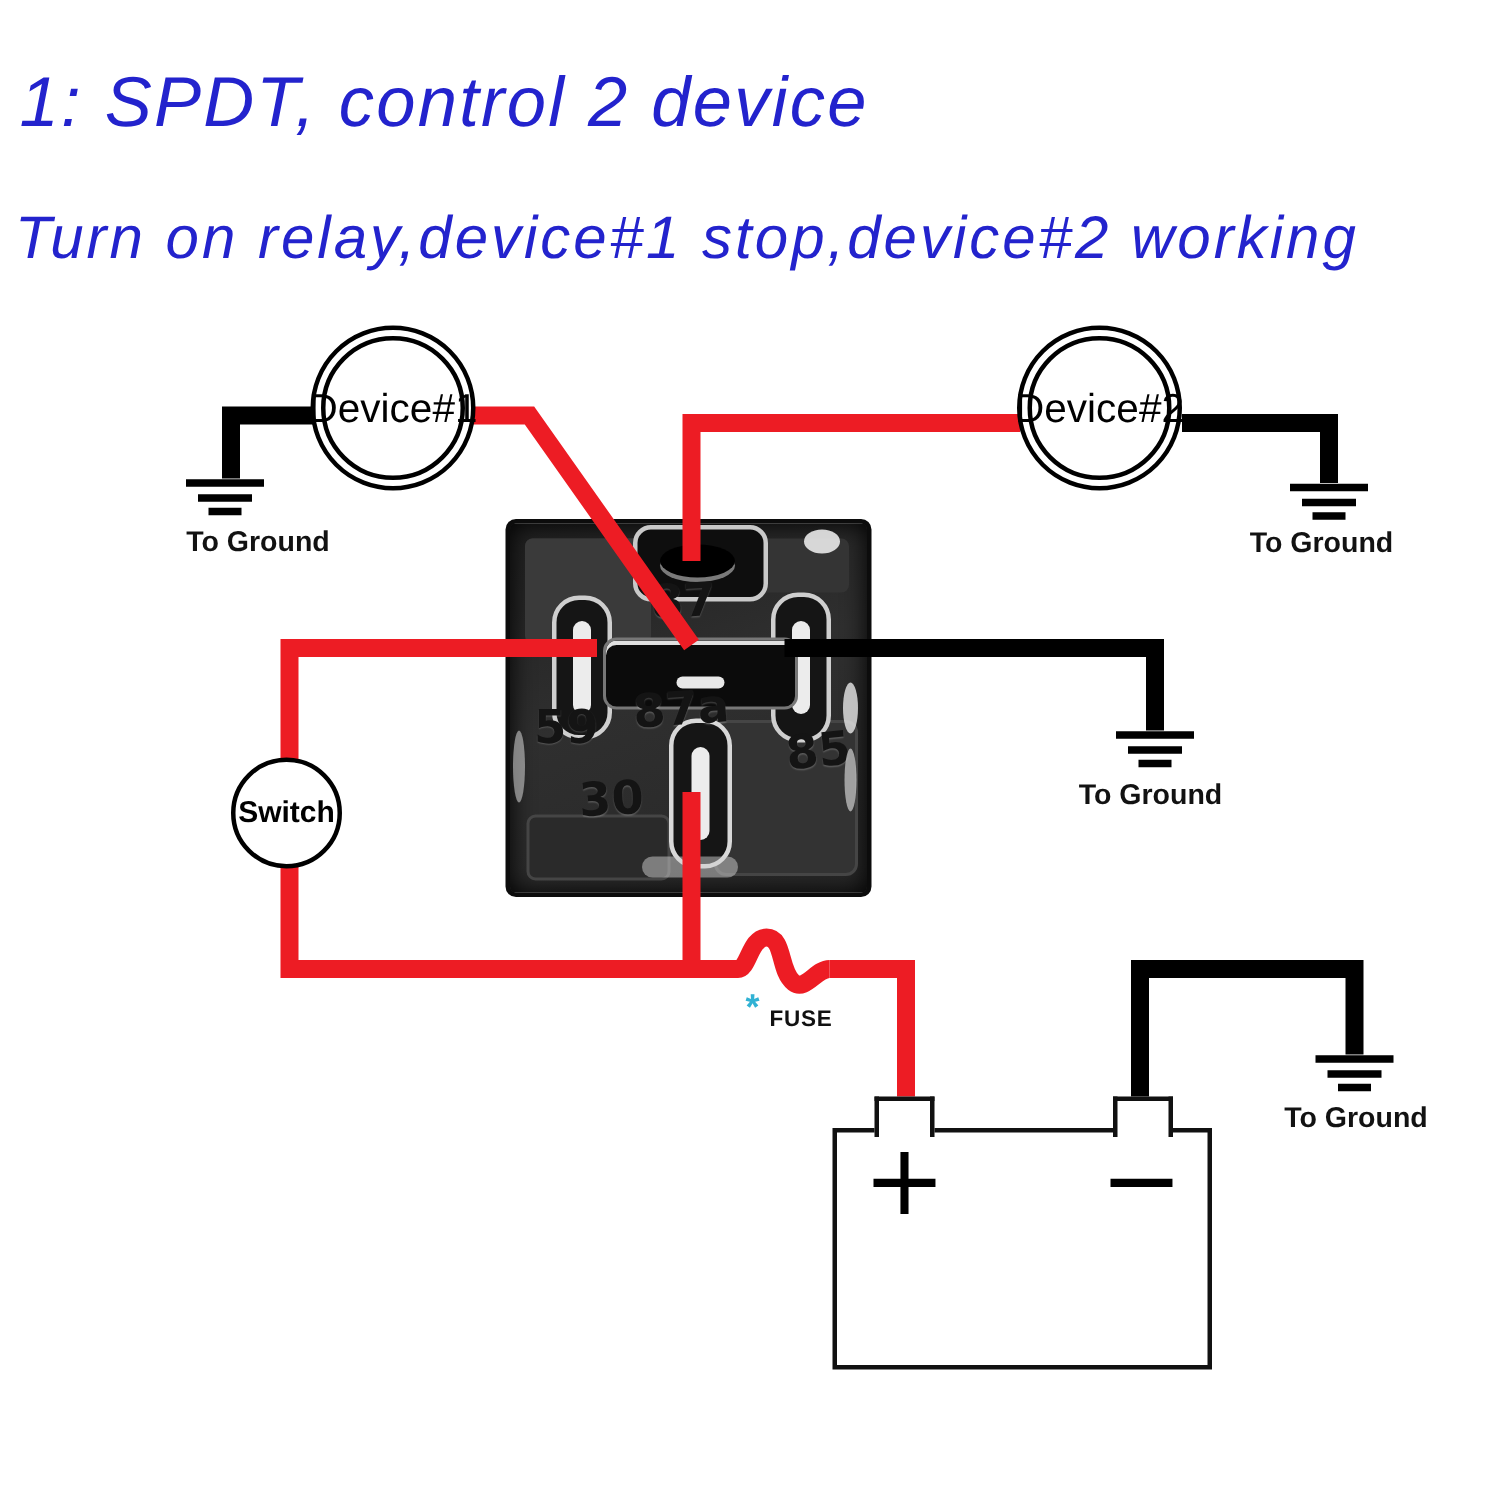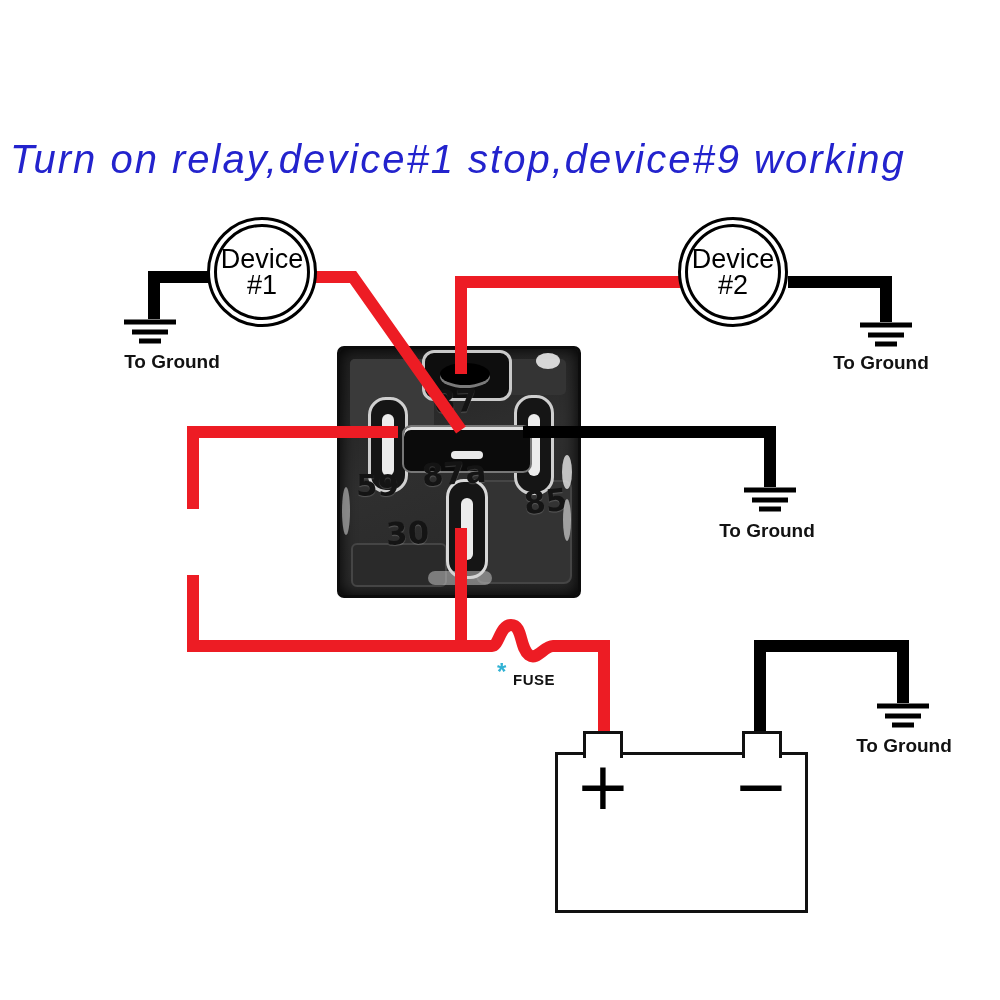--- a/index.html
+++ b/index.html
@@ -49,21 +49,21 @@
   svg.wires{position:absolute;left:0;top:0;width:1000px;height:1000px;}
   .wr{stroke:#ed1c24;stroke-width:12;fill:none;stroke-linecap:butt;stroke-linejoin:miter;}
   .wb{stroke:#000000;stroke-width:12;fill:none;stroke-linecap:butt;stroke-linejoin:miter;}
   .gb{stroke:#000000;stroke-width:5;fill:none;stroke-linecap:butt;}
 
   
   .circ{position:absolute;border:3px solid #000;border-radius:50%;background:#fff;
         display:flex;align-items:center;justify-content:center;text-align:center;}
   .device{width:104px;height:104px;}
   .device .inner{width:90px;height:90px;border:3px solid #000;border-radius:50%;
-        display:flex;flex-direction:column;align-items:center;justify-content:center;background:#fff;}
+        display:flex;align-items:center;justify-content:center;background:#fff;}
   .device .dn{font-size:27px;line-height:26px;color:#000;white-space:nowrap;}
   .dev1{left:207px;top:217px;}
   .dev2{left:678px;top:217px;}
   .switch{left:154px;top:505px;width:68px;height:68px;font-weight:bold;font-size:20px;color:#000;}
 
   
   .battery{position:absolute;left:555px;top:752px;width:247px;height:155px;background:#fff;border:3px solid #111;}
   .term{position:absolute;width:34px;height:24px;background:#fff;border:3px solid #111;border-bottom:none;}
   .termp{left:583px;top:731px;}
   .termn{left:742px;top:731px;}
@@ -81,21 +81,22 @@
   .g3{left:806px;top:352px;}
   .g4{left:829px;top:735px;}
   .fstar{position:absolute;left:497px;top:658px;font-size:24px;font-weight:bold;color:#31b2d4;}
   .flabel{position:absolute;left:513px;top:671px;font-size:15px;font-weight:bold;letter-spacing:.5px;color:#111;}
 </style>
 </head>
 <body>
 
 <div class="stage">
 
-  <div class="title t3">Turn on relay,device#1 stop,device#9 working</div>
+  <div class="title t1">1: SPDT, control 2 device</div>
+  <div class="title t3">Turn on relay,device#1 stop,device#2 working</div>
 
   <div class="relay">
     <div class="r-panel-top"></div>
     <div class="r-panel-tl"></div>
     <div class="r-panel-bl"></div>
     <div class="r-panel-br"></div>
     <div class="r-tab">
       <div class="r-tab-in"></div>
     </div>
     <div class="r-pin r-pin-left">
@@ -154,20 +155,21 @@
       <span class="dn">Device</span>
       <span class="dn">#1</span>
     </div>
   </div>
   <div class="circ device dev2">
     <div class="inner">
       <span class="dn">Device</span>
       <span class="dn">#2</span>
     </div>
   </div>
+  <div class="circ switch">Switch</div>
 
   <div class="gnd g1">To Ground</div>
   <div class="gnd g2">To Ground</div>
   <div class="gnd g3">To Ground</div>
   <div class="gnd g4">To Ground</div>
 
   <div class="fstar">*</div>
   <div class="flabel">FUSE</div>
 
 </div>

